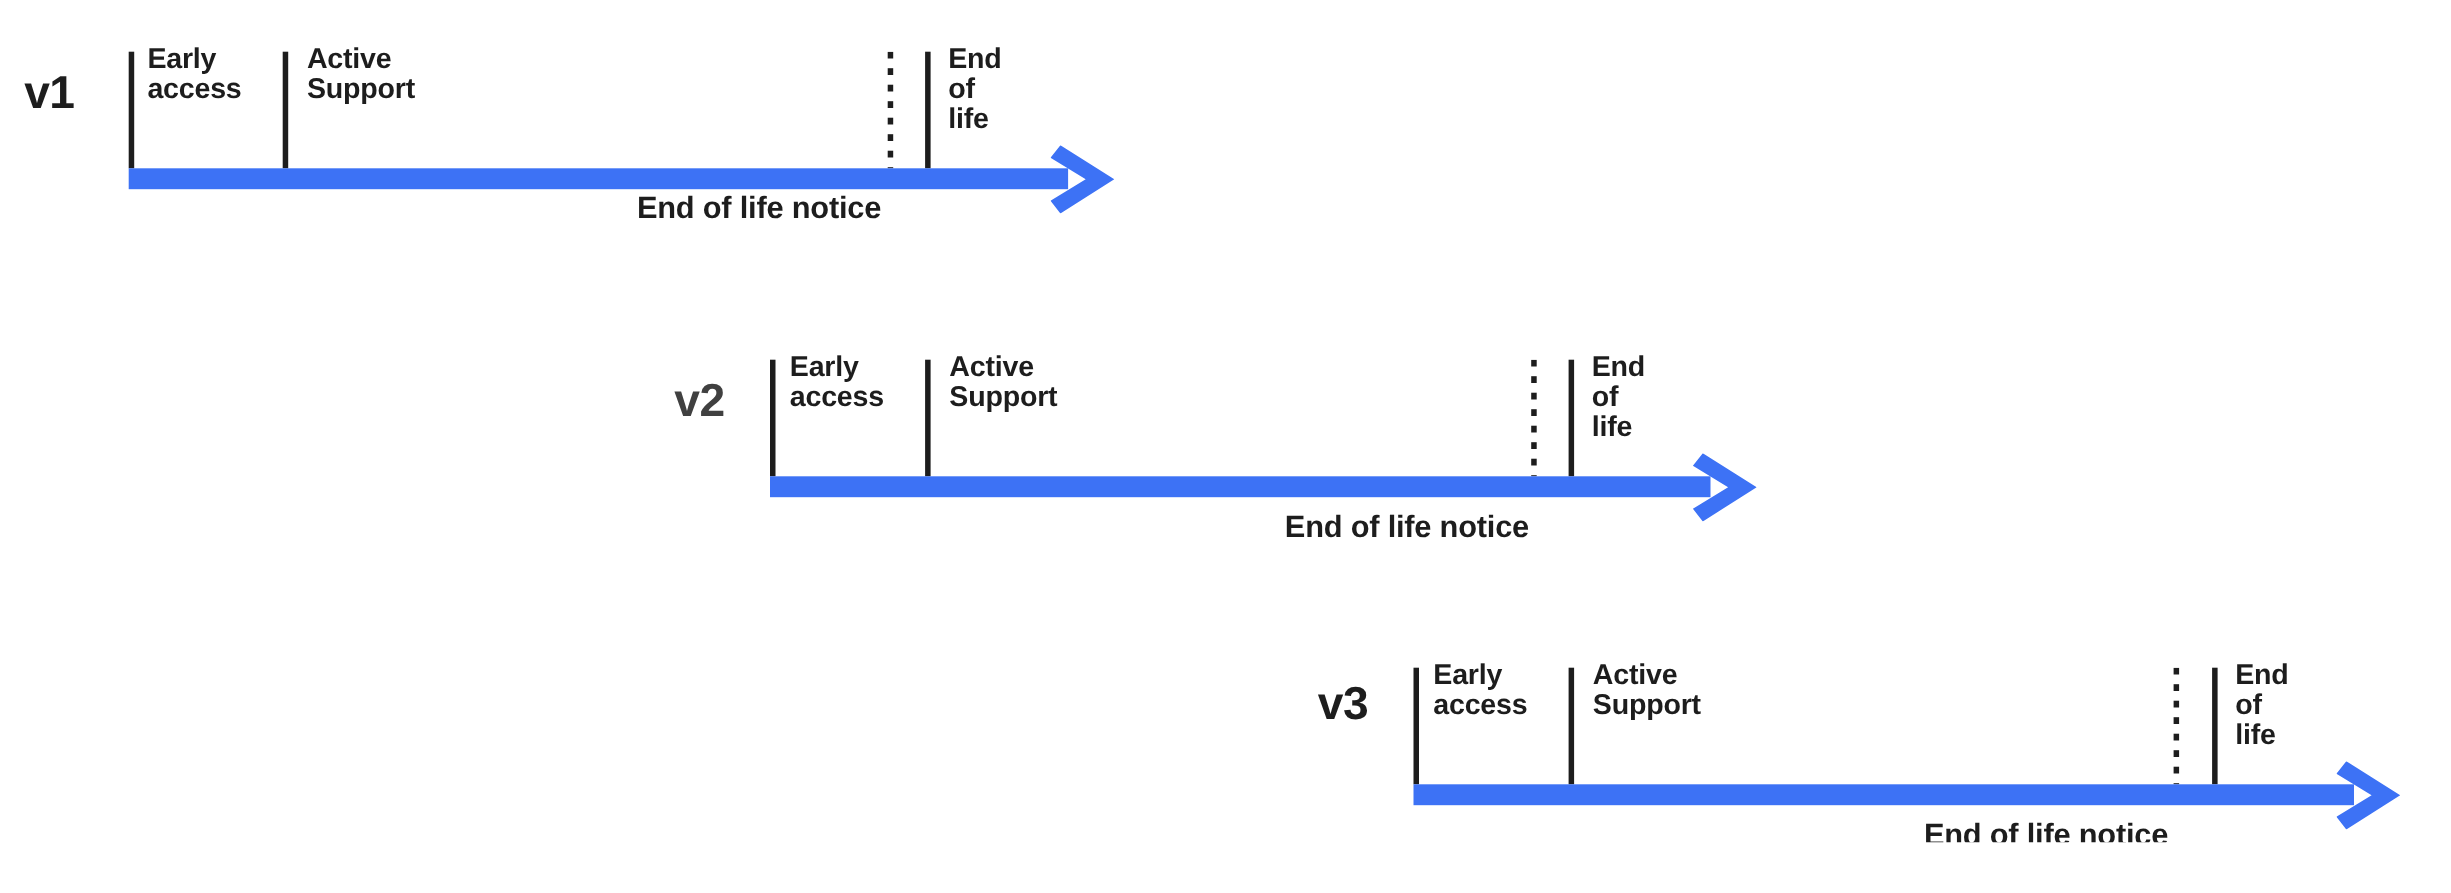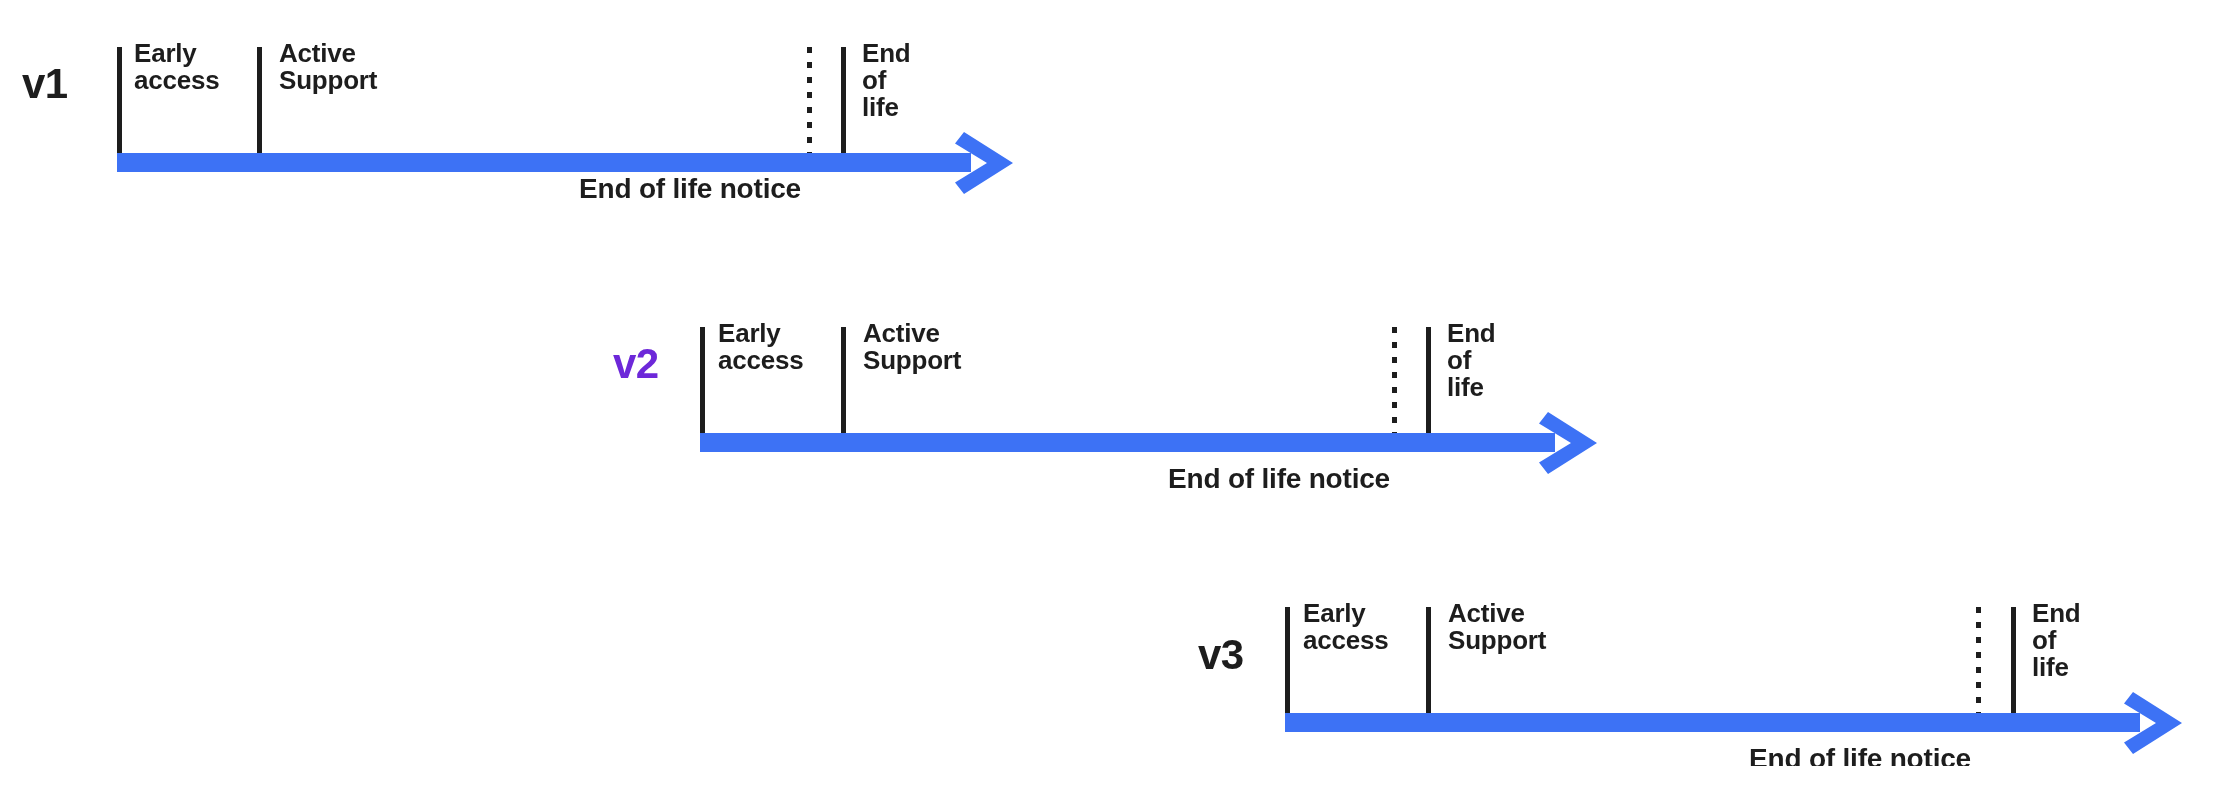--- a/index.html
+++ b/index.html
@@ -106,39 +106,39 @@
       <div class="phase-label" style="left: 862px; top: 40px; color: rgb(29, 29, 29);">End of life</div>
       <div class="track-bar" style="left: 117px; top: 153px; width: 854px; background: rgb(61, 114, 245);"></div>
       <div class="track-arrow" style="left: 955px; top: 131.5px;">
         <svg width="58" height="62" viewBox="0 0 58 62">
           <path d="M9 0 L58 31 L9 62 L0 50.5 L32 31 L0 11.5 Z" fill="#3D72F5"></path>
         </svg>
       </div>
       <div class="notice-label" style="left: 690px; top: 175px; color: rgb(29, 29, 29);">End of life notice</div>
     </div>
     <div class="timeline-row">
-      <div class="version-label" style="left: 613px; top: 343px; color: #6d28d9;">v2</div>
+      <div class="version-label" style="left: 613px; top: 343px; color: #404040;">v2</div>
       <div class="notice-divider" style="left: 1392px; top: 327px; height: 106px;"></div>
       <div class="phase-divider" style="left: 700px; top: 327px; height: 106px; background: rgb(29, 29, 29);"></div>
       <div class="phase-label" style="left: 718px; top: 320px; color: rgb(29, 29, 29);">Early
 access</div>
       <div class="phase-divider" style="left: 841px; top: 327px; height: 106px; background: rgb(29, 29, 29);"></div>
       <div class="phase-label" style="left: 863px; top: 320px; color: rgb(29, 29, 29);">Active Support</div>
       <div class="phase-divider" style="left: 1426px; top: 327px; height: 106px; background: rgb(29, 29, 29);"></div>
       <div class="phase-label" style="left: 1447px; top: 320px; color: rgb(29, 29, 29);">End of life</div>
       <div class="track-bar" style="left: 700px; top: 433px; width: 855px; background: rgb(61, 114, 245);"></div>
       <div class="track-arrow" style="left: 1539px; top: 411.5px;">
         <svg width="58" height="62" viewBox="0 0 58 62">
           <path d="M9 0 L58 31 L9 62 L0 50.5 L32 31 L0 11.5 Z" fill="#3D72F5"></path>
         </svg>
       </div>
       <div class="notice-label" style="left: 1279px; top: 465px; color: rgb(29, 29, 29);">End of life notice</div>
     </div>
     <div class="timeline-row">
-      <div class="version-label" style="left: 1198px; top: 634px; color: rgb(29, 29, 29);">v3</div>
+      <div class="version-label" style="left: 1198px; top: 619px; color: rgb(29, 29, 29);">v3</div>
       <div class="notice-divider" style="left: 1976px; top: 607px; height: 106px;"></div>
       <div class="phase-divider" style="left: 1285px; top: 607px; height: 106px; background: rgb(29, 29, 29);"></div>
       <div class="phase-label" style="left: 1303px; top: 600px; color: rgb(29, 29, 29);">Early
 access</div>
       <div class="phase-divider" style="left: 1426px; top: 607px; height: 106px; background: rgb(29, 29, 29);"></div>
       <div class="phase-label" style="left: 1448px; top: 600px; color: rgb(29, 29, 29);">Active Support</div>
       <div class="phase-divider" style="left: 2011px; top: 607px; height: 106px; background: rgb(29, 29, 29);"></div>
       <div class="phase-label" style="left: 2032px; top: 600px; color: rgb(29, 29, 29);">End of life</div>
       <div class="track-bar" style="left: 1285px; top: 713px; width: 855px; background: rgb(61, 114, 245);"></div>
       <div class="track-arrow" style="left: 2124px; top: 691.5px;">

